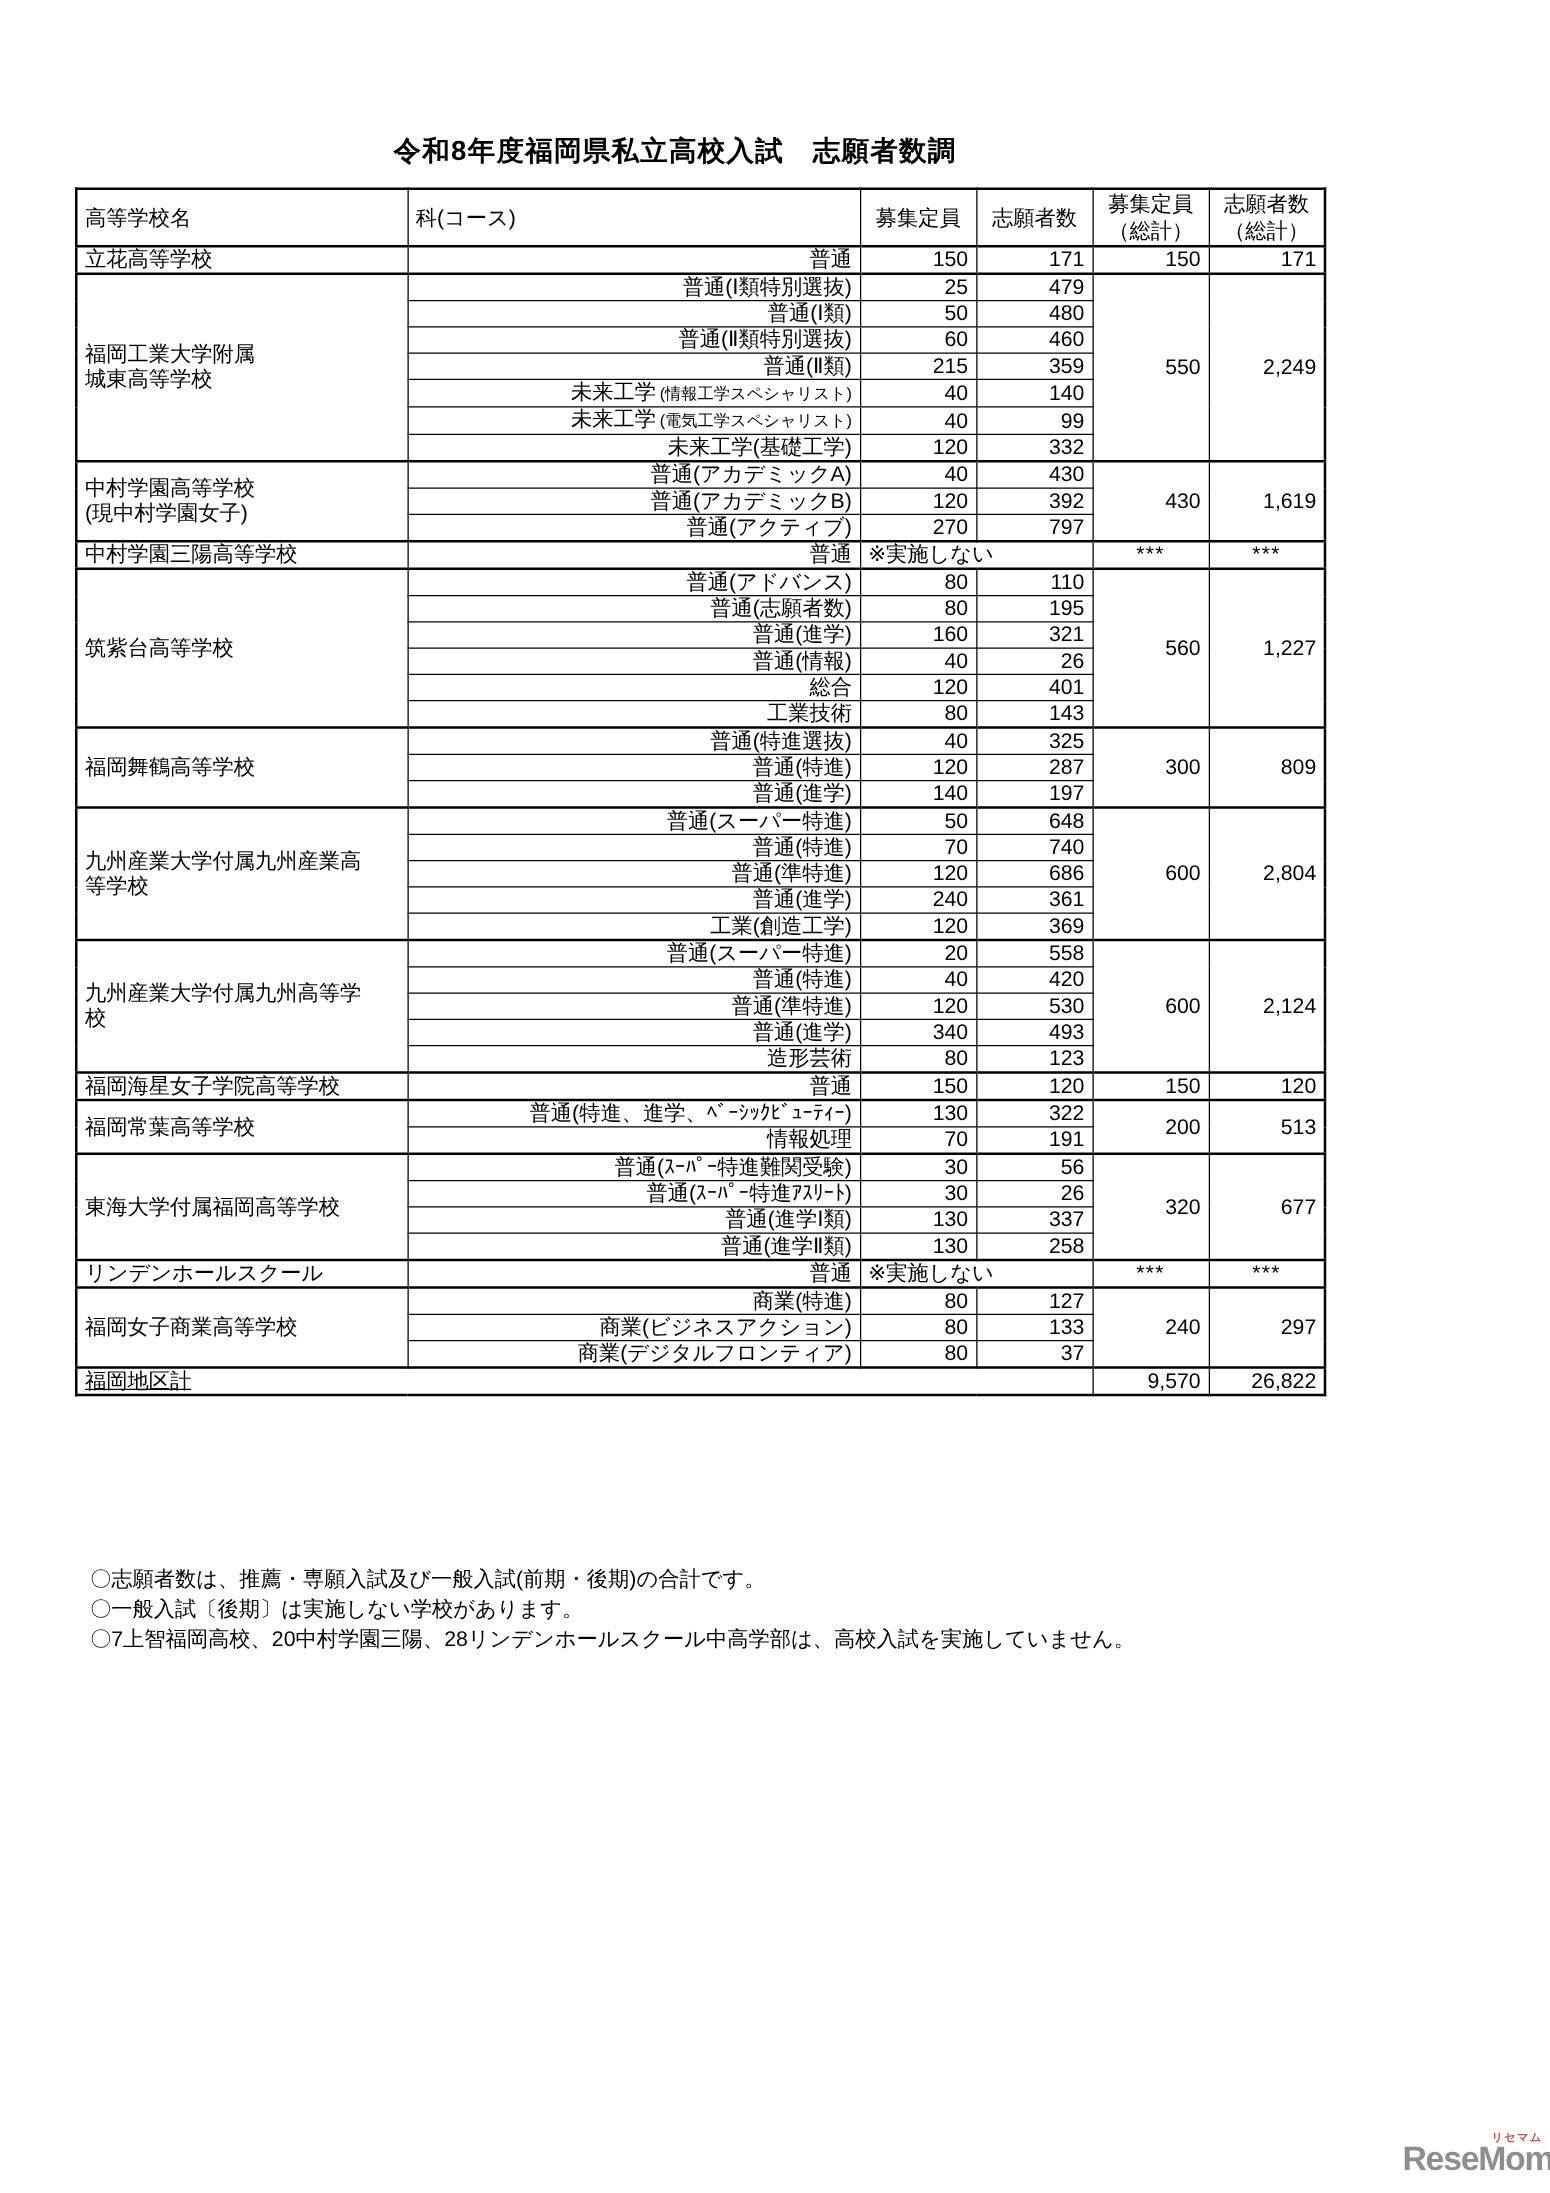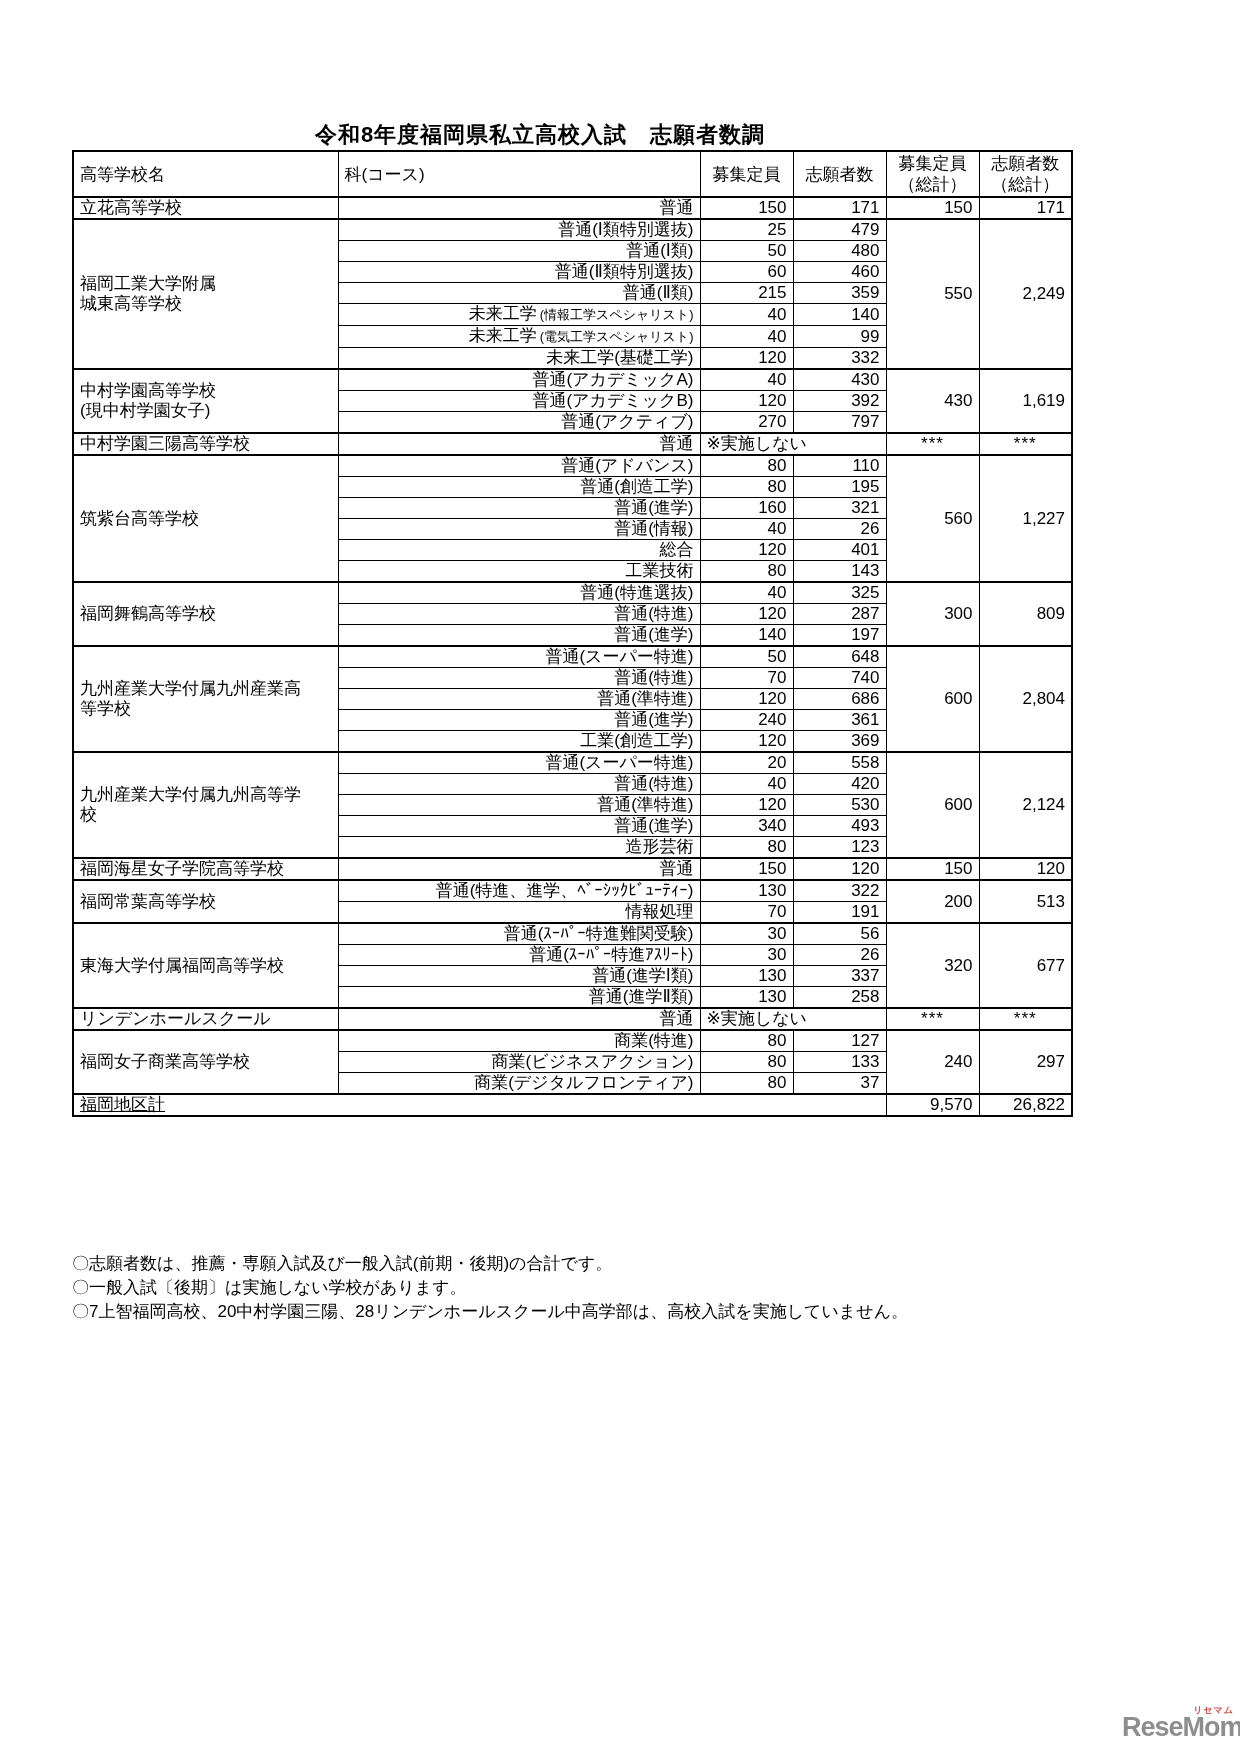--- a/index.html
+++ b/index.html
@@ -6,31 +6,31 @@
   body{
     width:1240px;height:1754px;
     font-family:"Liberation Sans","DejaVu Sans",sans-serif;
     color:#000;
     position:relative;
   }
   .page{position:absolute;inset:0;background:#fff;}
 
   .doc-title{
     position:absolute;
-    left:40px;top:120px;width:1000px;
+    left:40px;top:106px;width:1000px;
     text-align:center;
     font-size:22px;
     font-weight:600;
     letter-spacing:1px;
     white-space:pre;
   }
 
   table.main{
     position:absolute;
-    left:72px;top:150px;
+    left:60px;top:150px;
     width:999px;
     border-collapse:collapse;
     table-layout:fixed;
     border:2.5px solid #000;
   }
   table.main th, table.main td{
     border:1.5px solid #000;
     padding:0 6px;
     font-size:17px;
     line-height:20px;
@@ -194,21 +194,21 @@
         </tr>
         <tr class="group-start">
           <td class="school-cell" rowspan="6">筑紫台高等学校</td>
           <td class="course-cell"><span>普通(アドバンス)</span></td>
           <td class="num">80</td>
           <td class="num">110</td>
           <td class="num" rowspan="6">560</td>
           <td class="num" rowspan="6">1,227</td>
         </tr>
         <tr>
-          <td class="course-cell"><span>普通(創造工学)</span></td>
+          <td class="course-cell"><span>普通(志願者数)</span></td>
           <td class="num">80</td>
           <td class="num">195</td>
         </tr>
         <tr>
           <td class="course-cell"><span>普通(進学)</span></td>
           <td class="num">160</td>
           <td class="num">321</td>
         </tr>
         <tr>
           <td class="course-cell"><span>普通(情報)</span></td>

